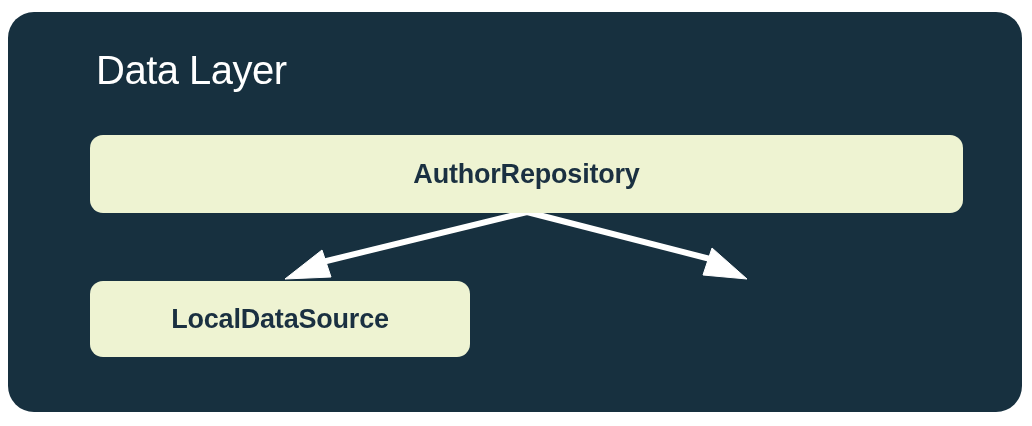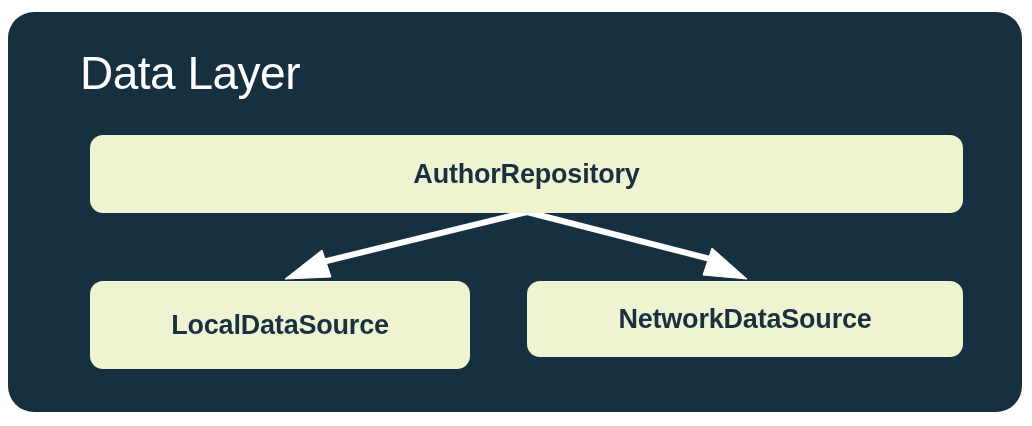--- a/index.html
+++ b/index.html
@@ -22,23 +22,23 @@
     left: 8px;
     top: 12px;
     width: 1014px;
     height: 400px;
     background: #17303F;
     border-radius: 26px;
     box-sizing: border-box;
   }
   .panel-title {
     position: absolute;
-    left: 72px;
+    left: 88px;
     top: 34px;
-    font-size: 46px;
+    font-size: 40px;
     font-weight: 400;
     color: #FFFFFF;
     letter-spacing: -0.5px;
     line-height: 1.2;
     white-space: nowrap;
   }
   .node-box {
     position: absolute;
     background: #EEF3D2;
     border-radius: 13px;
@@ -58,21 +58,21 @@
   #node-repository {
     left: 90px;
     top: 135px;
     width: 873px;
     height: 78px;
   }
   #node-local {
     left: 90px;
     top: 281px;
     width: 380px;
-    height: 88px;
+    height: 76px;
   }
   #node-network {
     left: 527px;
     top: 281px;
     width: 436px;
     height: 76px;
   }
   #arrow-layer {
     position: absolute;
     left: 0;
@@ -103,17 +103,14 @@
   </svg>
 
   <div class="node-box" id="node-repository">
     <span class="node-label">AuthorRepository</span>
   </div>
 
   <div class="node-box" id="node-local">
     <span class="node-label">LocalDataSource</span>
   </div>
 
-  <div class="node-box" id="node-network">
-    <span class="node-label">NetworkDataSource</span>
-  </div>
 
 </div>
 
 </body></html>

